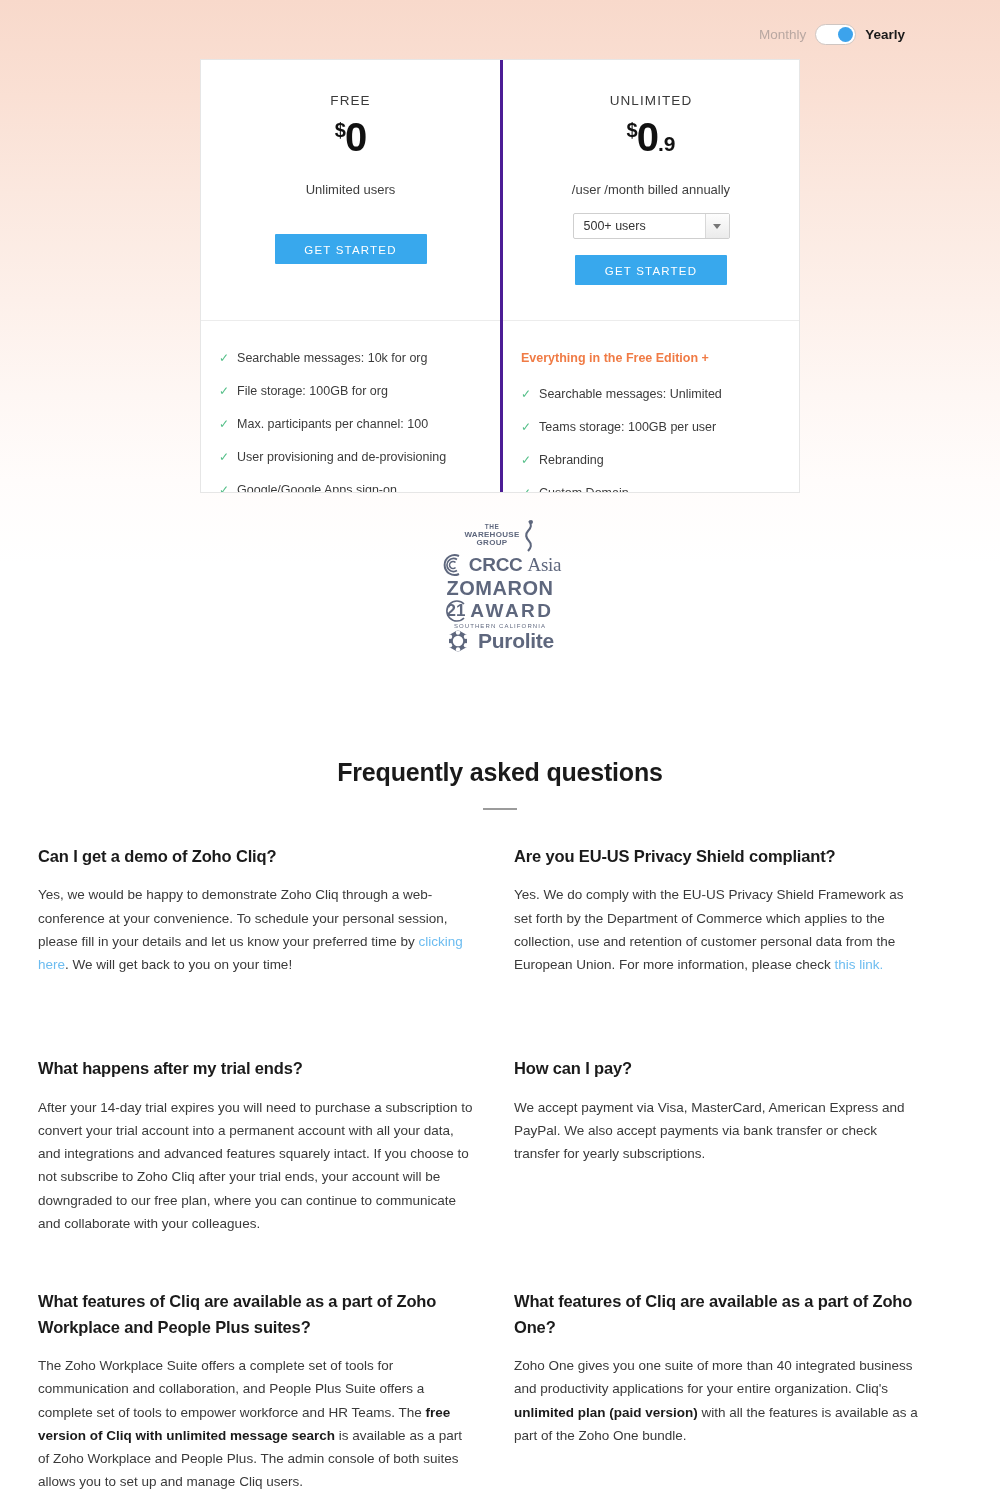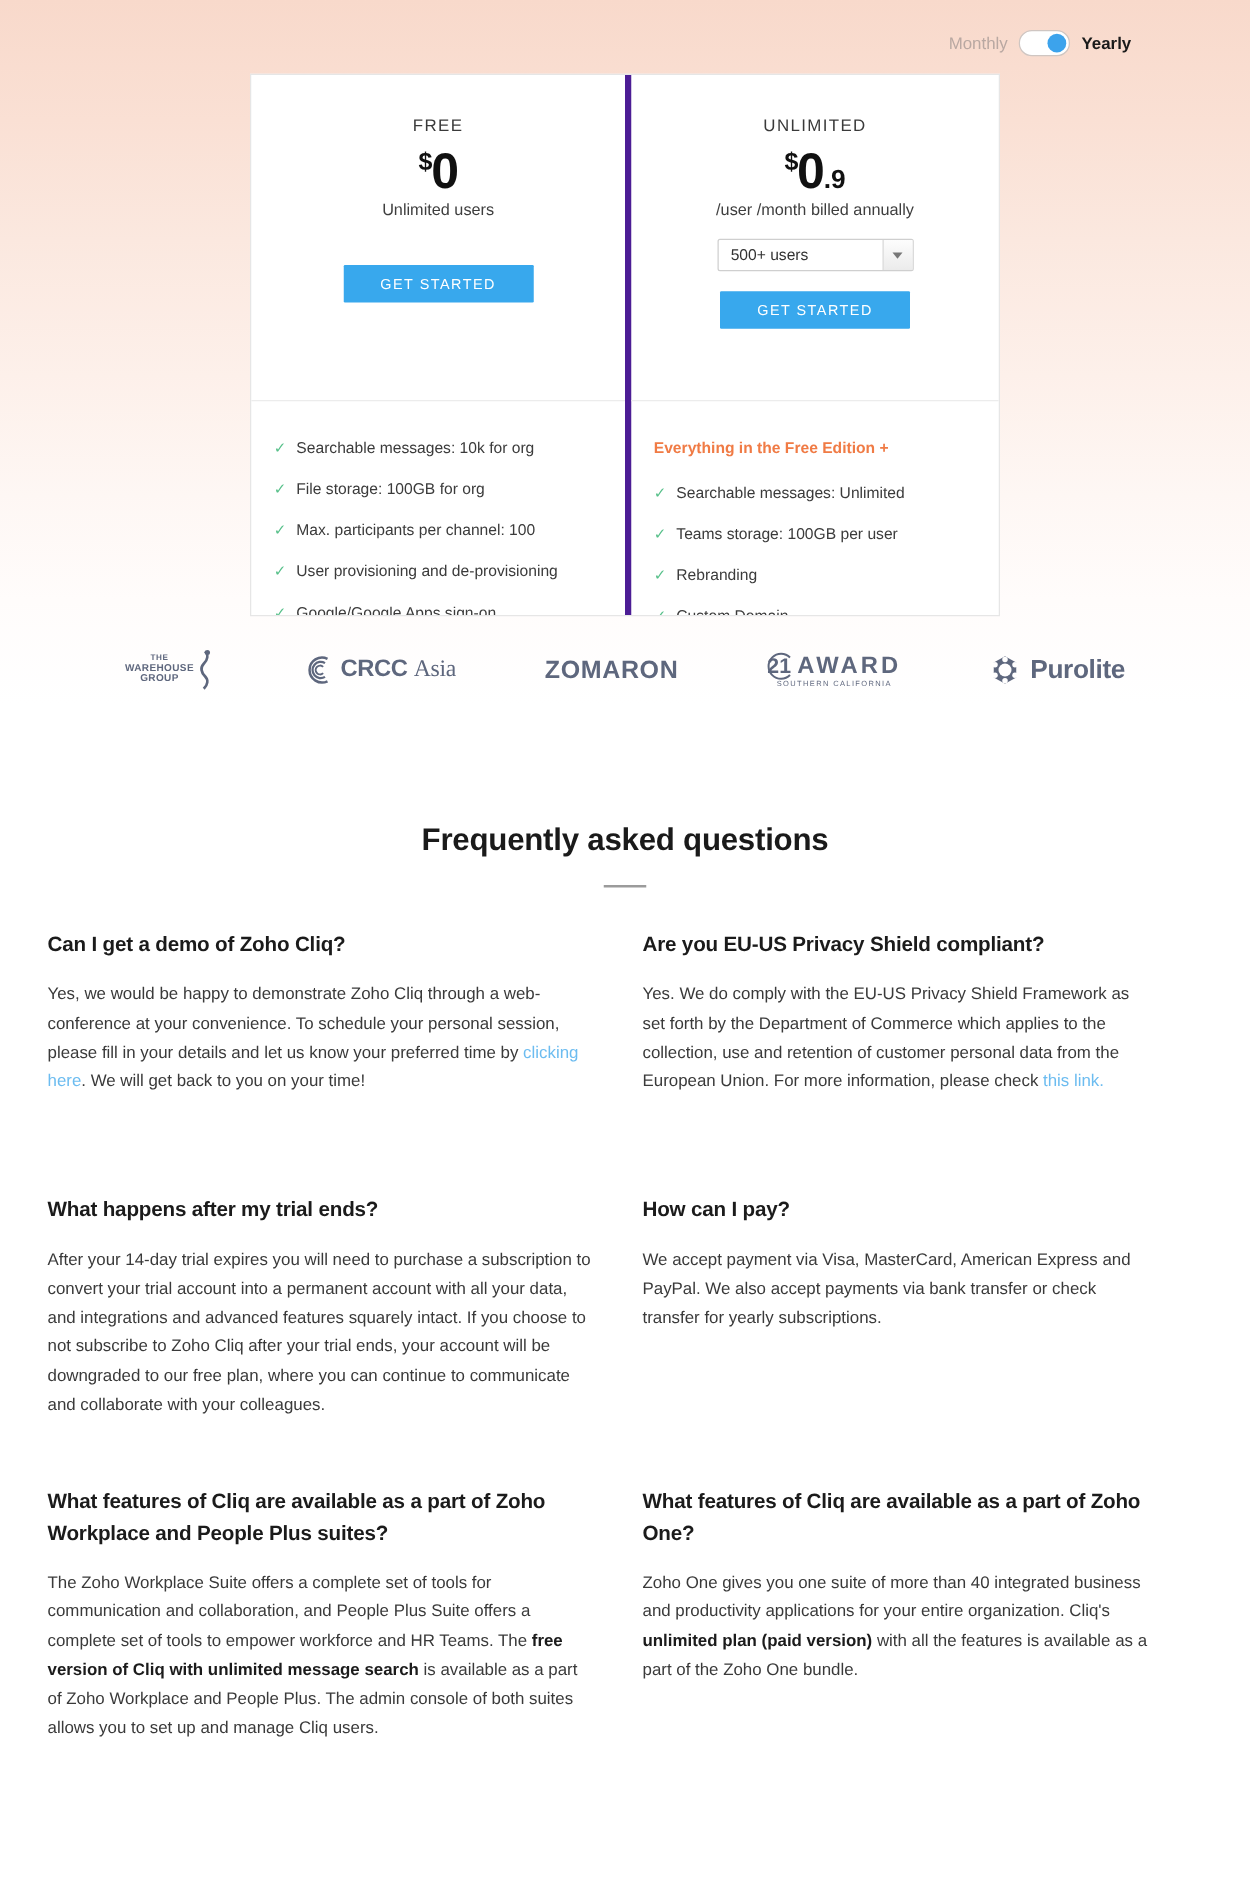--- a/index.html
+++ b/index.html
@@ -47,35 +47,35 @@
     border-radius:50%; background:#3ca3ec;
   }
 
   
   .pricing {
     width:600px; margin:14px auto 0 auto; background:#fff;
     border:1px solid #e6e6e6; display:flex;
     height:434px; overflow:hidden;
   }
   .plan { width:50%; position:relative; }
-  .plan + .plan { border-left:5px solid #4c1d95; }
+  .plan + .plan { border-left:3px solid #4c1d95; }
   .plan-top {
     height:261px; padding:33px 18px 0 18px; text-align:center;
     border-bottom:1px solid #ececec;
   }
   .plan-name {
     font-size:13.5px; letter-spacing:1.1px; color:#3a3a3a; margin-bottom:8px;
   }
   .plan-price {
     font-size:40px; font-weight:bold; color:#111; line-height:1.05;
     letter-spacing:-1px;
   }
   .plan-price .cur { font-size:20px; vertical-align:14px; font-weight:bold; }
   .plan-price .dec { font-size:21px; font-weight:bold; letter-spacing:0; }
-  .plan-sub { font-size:13px; color:#3e3e3e; margin-top:2px; }
+  .plan-sub { font-size:13px; color:#3e3e3e; margin-top:24px; }
 
   .user-select {
     width:157px; height:26px; margin:16px auto 0 auto;
     border:1px solid #cfcfcf; background:#fff; border-radius:2px;
     display:flex; align-items:center; position:relative; cursor:pointer;
   }
   .user-select .val { font-size:12.5px; color:#333; padding-left:10px; }
   .user-select .arrow-box {
     position:absolute; right:0; top:0; bottom:0; width:24px;
     border-left:1px solid #d8d8d8;
@@ -102,21 +102,21 @@
   }
   .feat {
     font-size:12.5px; color:#3b3b3b; margin-bottom:18px;
     display:flex; align-items:flex-start; gap:8px; line-height:1.2;
   }
   .check { color:#57c08a; font-size:12px; flex:none; }
 
   
   .logos {
     display:flex; align-items:center; justify-content:space-between;
-    width:800px; margin:26px auto 0 auto; opacity:.95;
+    width:800px; margin:26px auto 0 auto; opacity:.95;flex-direction:column;
   }
   .logo { color:#565f77; display:flex; align-items:center; justify-content:center; }
   .logo-warehouse { font-size:8px; font-weight:bold; letter-spacing:.3px;
     line-height:1.05; text-align:center; position:relative; }
   .logo-warehouse .t { font-size:6.5px; letter-spacing:.5px; }
   .logo-crcc { font-size:19px; font-weight:bold; letter-spacing:-.3px; display:flex;
     align-items:center; gap:6px; }
   .logo-crcc .thin { font-weight:normal;font-family:Liberation Serif, serif; }
   .logo-zomaron { font-size:20px; font-weight:bold; letter-spacing:.5px; }
   .logo-award { display:flex; flex-direction:column; align-items:center; }

